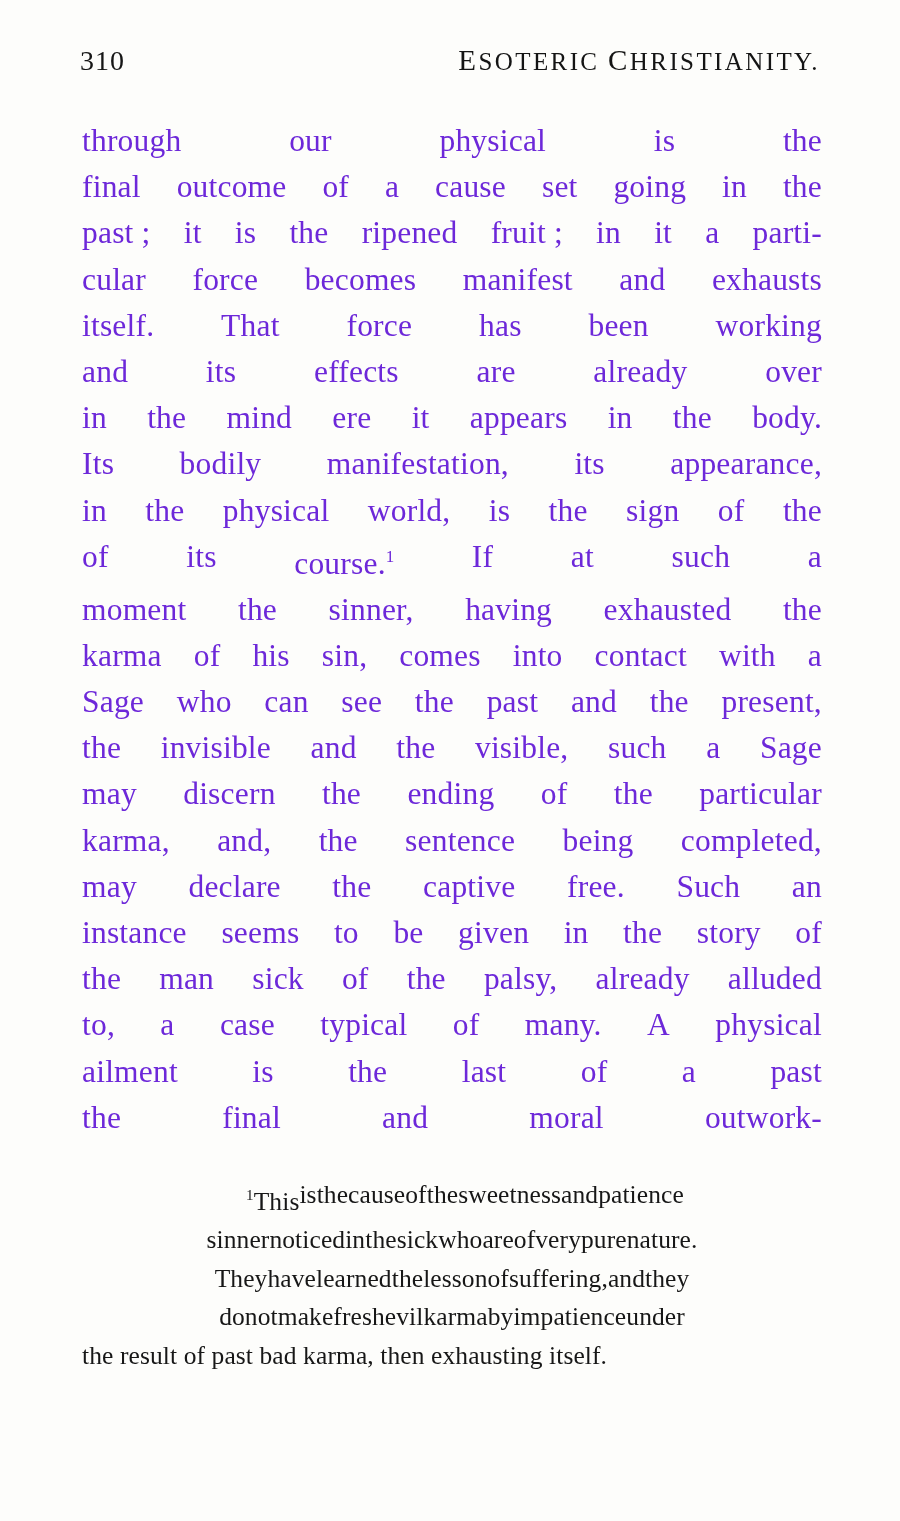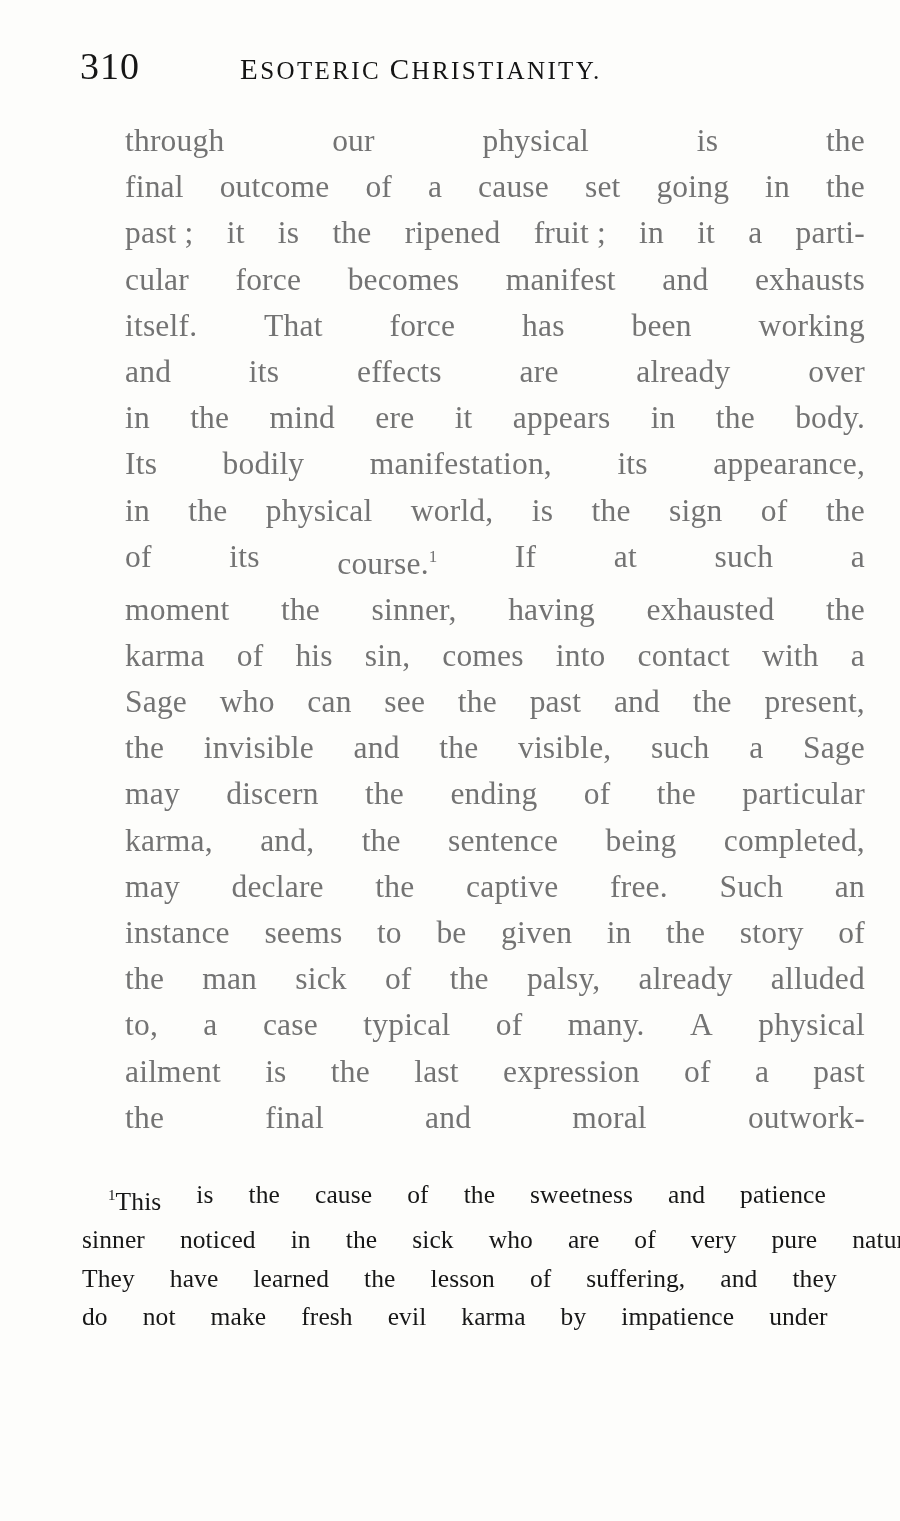--- a/index.html
+++ b/index.html
@@ -23,28 +23,28 @@
     position: absolute;
     top: 44px;
     left: 80px;
     right: 80px;
     height: 40px;
     display: flex;
     align-items: baseline;
   }
   .folio {
     font-family: "Liberation Serif", serif;
-    font-size: 38px;
+    font-size: 28px;
     letter-spacing: 1px;
     color: #161616;
     width: 150px;
   }
   .head-title {
     flex: 1;
-    text-align: left;
+    text-align: right;
     font-family: "Liberation Serif", serif;
     font-size: 25px;
     letter-spacing: 2.4px;
     color: #141414;
     text-transform: uppercase;
     padding-left: 10px;
   }
   .head-title .cap {
     font-size: 29px;
   }
@@ -52,24 +52,23 @@
   
   .body-block {
     position: absolute;
     top: 118px;
     left: 82px;
     width: 740px;
   }
   .tline {
     font-size: 31.5px;
     line-height: 46.2px;
-    color: #737373;
+    color: #6d28d9;
     white-space: nowrap;
     letter-spacing: 0.2px;
-    margin-left: 43px;
   }
   
   .tline.j {
     display: flex;
     justify-content: space-between;
     width: 740px;
   }
   .tline .w {
     white-space: pre;
   }
@@ -88,23 +87,22 @@
   }
   .fline {
     font-size: 25.5px;
     line-height: 38.6px;
     color: #171717;
     white-space: nowrap;
     letter-spacing: 0.1px;
   }
   .fline.j {
     display: flex;
-    justify-content: flex-start;
+    justify-content: center;
     width: 740px;
-    gap: 35px;
   }
   .fline .w { white-space: pre; }
   .fn-mark {
     font-size: 15px;
     vertical-align: super;
   }
 </style>
 </head>
 <body>
 
@@ -306,21 +304,20 @@
         <span class="w">of</span>
         <span class="w">many.</span>
         <span class="w">A</span>
         <span class="w">physical</span>
       </div>
       <div class="tline j">
         <span class="w">ailment</span>
         <span class="w">is</span>
         <span class="w">the</span>
         <span class="w">last</span>
-        <span class="w">expression</span>
         <span class="w">of</span>
         <span class="w">a</span>
         <span class="w">past</span>
       </div>
       <div class="tline j">
         <span class="w">the</span>
         <span class="w">final</span>
         <span class="w">and</span>
         <span class="w">moral</span>
         <span class="w">outwork-</span>
@@ -367,15 +364,16 @@
         <span class="w">do</span>
         <span class="w">not</span>
         <span class="w">make</span>
         <span class="w">fresh</span>
         <span class="w">evil</span>
         <span class="w">karma</span>
         <span class="w">by</span>
         <span class="w">impatience</span>
         <span class="w">under</span>
       </div>
+      <div class="fline"><span class="w">the result of past bad karma, then exhausting itself.</span></div>
     </div>
 
 </div>
 
 </body></html>

